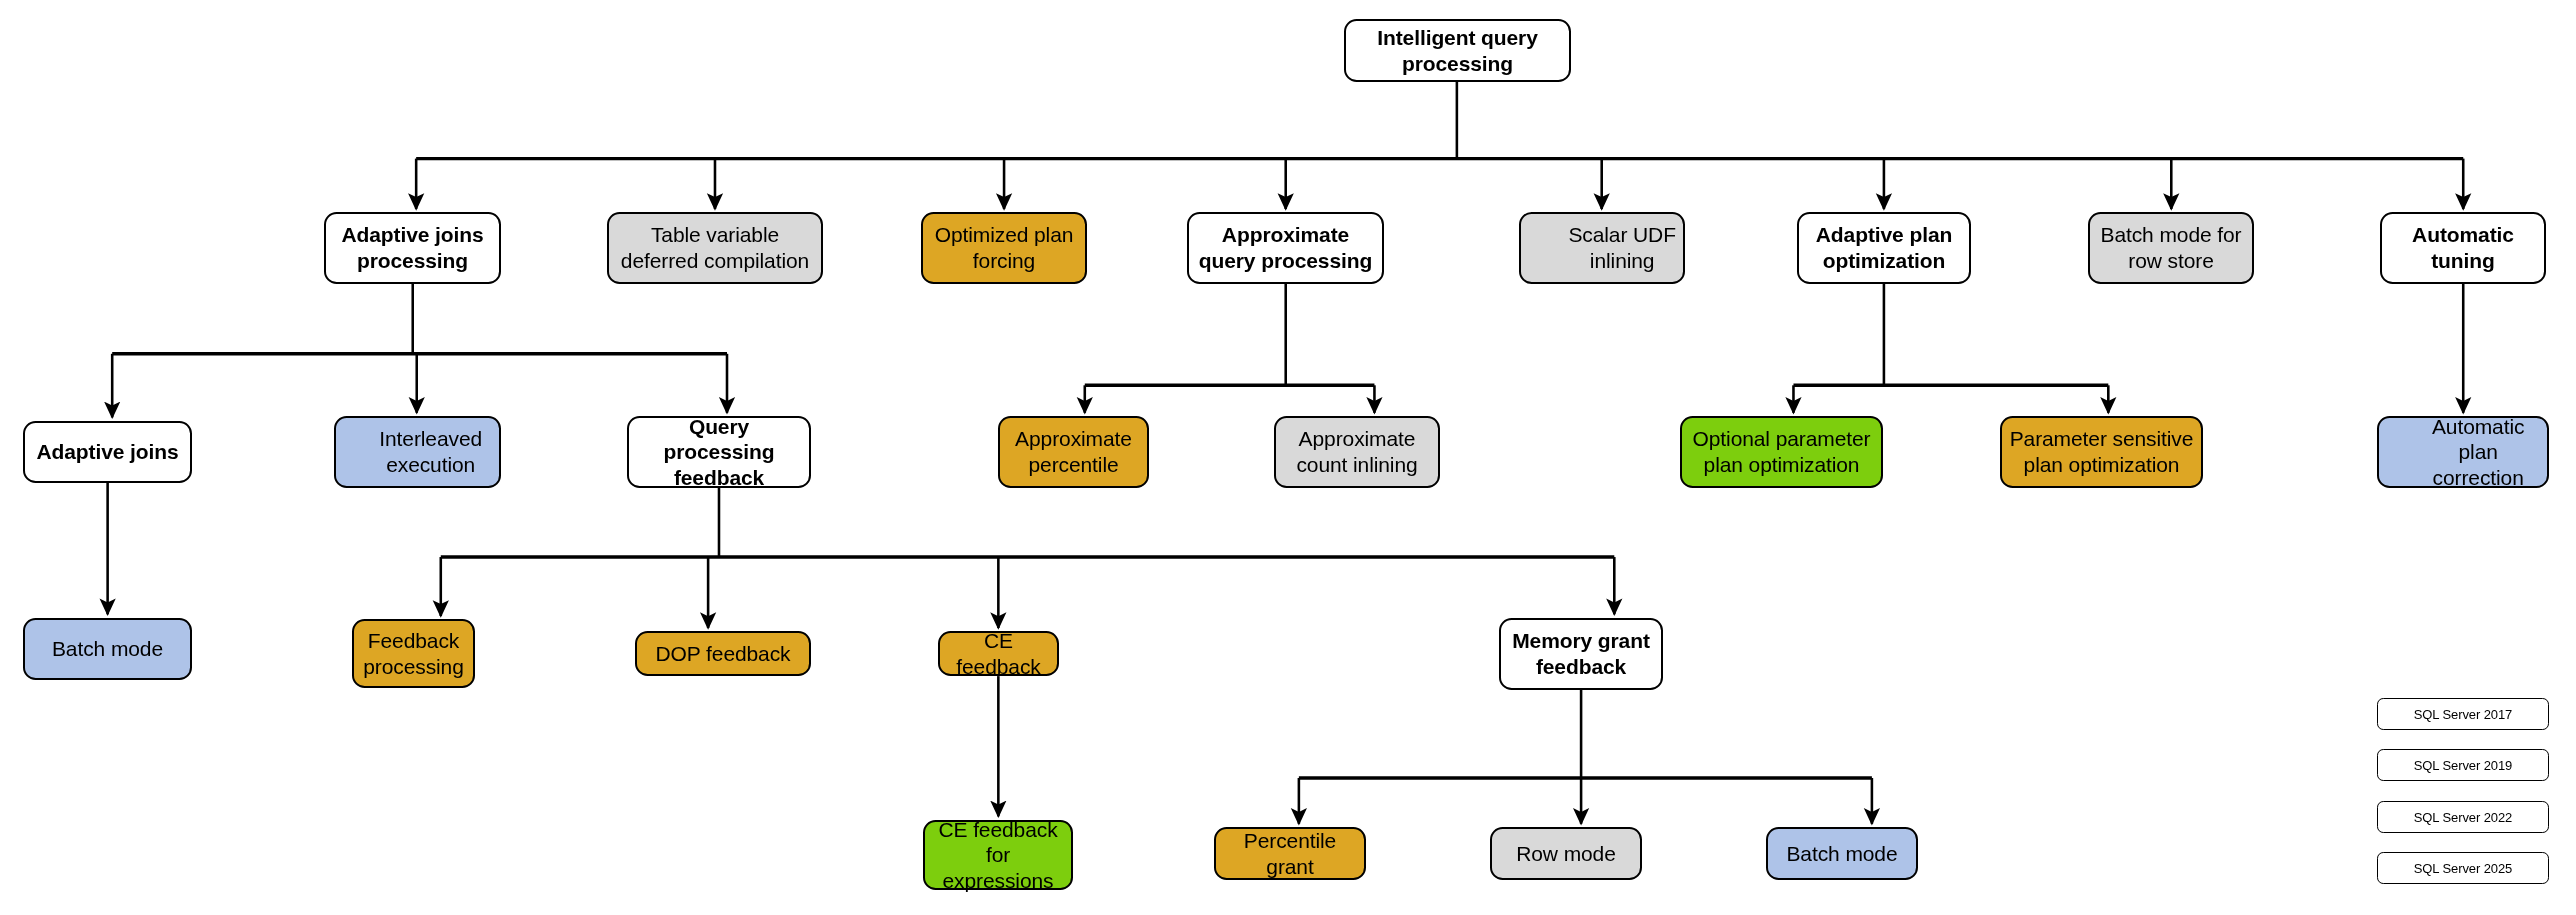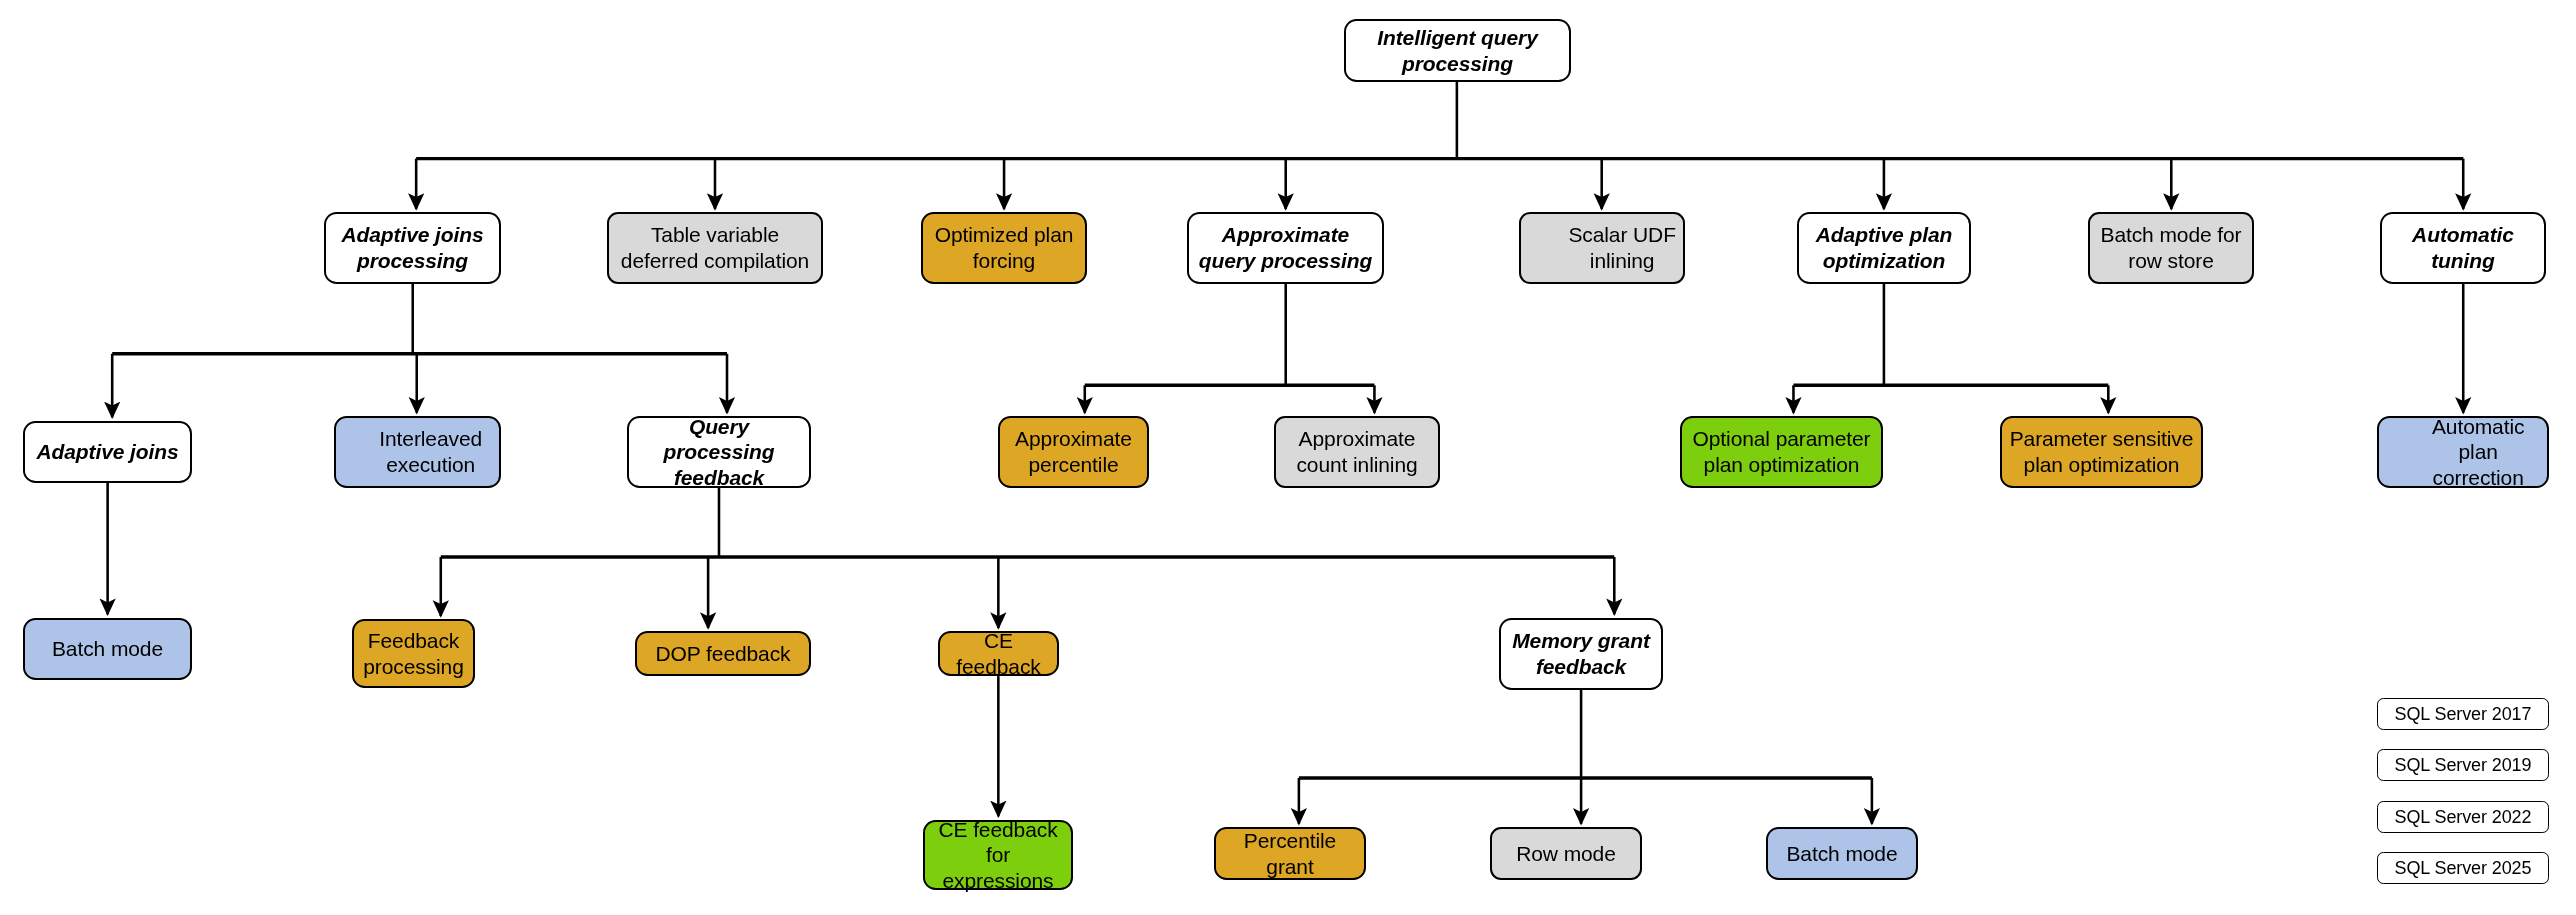--- a/index.html
+++ b/index.html
@@ -29,35 +29,35 @@
     text-align: center;
     border: 2.3px solid #000000;
     border-radius: 12.6px;
     background: #ffffff;
     color: #000000;
     font-size: 21px;
     line-height: 1.22;
     padding: 2.3px 5.7px;
     letter-spacing: -0.1px;
   }
-  .node.bold { font-weight: bold; font-style: italic; }
+  .node.bold { font-weight: bold; }
   .fill-white { background: #ffffff; }
-  .fill-gray  { background: #d9d9d9; border-radius: 11px; }
+  .fill-gray  { background: #d9d9d9; }
   .fill-blue  { background: #aec3e8; }
   .fill-amber { background: #dda624; }
   .fill-green { background: #7dce0d; }
 
   .legend-item {
     position: absolute;
     display: flex;
     align-items: center;
     justify-content: center;
     border: 1.7px solid #000000;
     border-radius: 6.3px;
-    font-size: 18px;
+    font-size: 13px;
     color: #000000;
     background: #ffffff;
     letter-spacing: -0.1px;
   }
 </style>
 </head>
 <body>
 
 <div id="stage">
 

